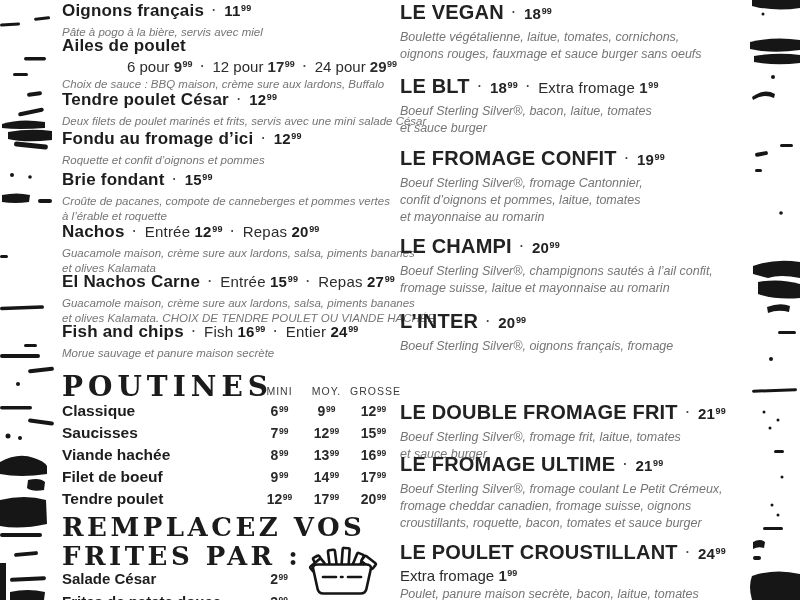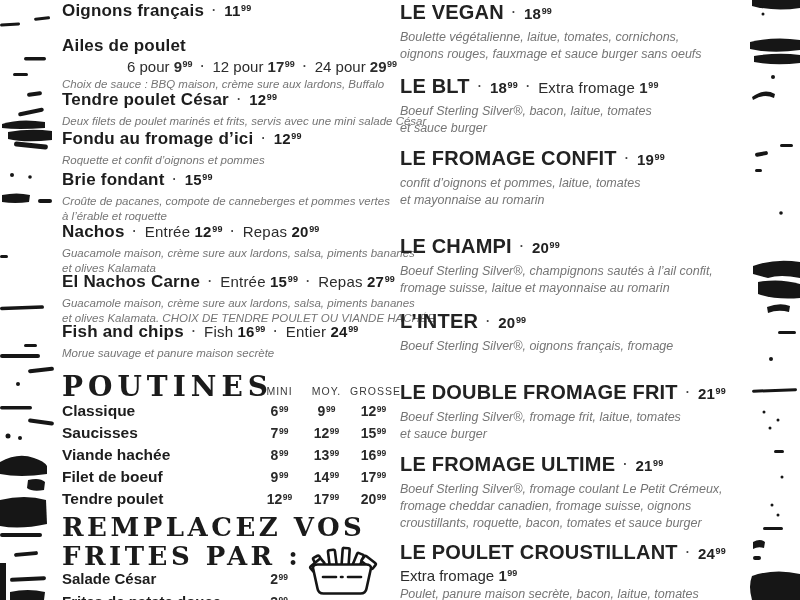--- a/index.html
+++ b/index.html
@@ -133,20 +133,21 @@
       <path d="M32 576 Q55 568 80 574 L80 600 H32 Q28 586 32 576 Z"></path>
     </g>
   </svg>
 
   <div class="col-left">
 
     <div class="li" style="top:1px">
       <div class="head">
         <span>Oignons français</span><span class="sep"></span><span class="price-int">11</span><span class="price-sup">99</span>
       </div>
+      <div class="desc">Pâte à pogo à la bière, servis avec miel</div>
     </div>
 
     <div class="li" style="top:36px">
       <div class="head">
         <span>Ailes de poulet</span>
       </div>
       <div class="head2">
         <span class="plabel">6 pour </span><span class="price-int">9</span><span class="price-sup">99</span><span class="sep"></span><span class="plabel">12 pour </span><span class="price-int">17</span><span class="price-sup">99</span><span class="sep"></span><span class="plabel">24 pour </span><span class="price-int">29</span><span class="price-sup">99</span>
       </div>
       <div class="desc" style="margin-top:2px">Choix de sauce : BBQ maison, crème sure aux lardons, Buffalo</div>
@@ -289,20 +290,21 @@
         <div>Boeuf Sterling Silver®, bacon, laitue, tomates</div>
         <div>et sauce burger</div>
       </div>
     </div>
 
     <div class="ri" style="top:146px">
       <div class="rh">
         <span>LE FROMAGE CONFIT</span><span class="sep"></span><span class="price-int">19</span><span class="price-sup">99</span>
       </div>
       <div class="rdesc">
+        <div>Boeuf Sterling Silver®, fromage Cantonnier,</div>
         <div>confit d’oignons et pommes, laitue, tomates</div>
         <div>et mayonnaise au romarin</div>
       </div>
     </div>
 
     <div class="ri" style="top:234px">
       <div class="rh">
         <span>LE CHAMPI</span><span class="sep"></span><span class="price-int">20</span><span class="price-sup">99</span>
       </div>
       <div class="rdesc">
@@ -313,21 +315,21 @@
 
     <div class="ri" style="top:309px">
       <div class="rh">
         <span>L’INTER</span><span class="sep"></span><span class="price-int">20</span><span class="price-sup">99</span>
       </div>
       <div class="rdesc">
         <div>Boeuf Sterling Silver®, oignons français, fromage</div>
       </div>
     </div>
 
-    <div class="ri" style="top:380px">
+    <div class="ri" style="top:400px">
       <div class="rh">
         <span>LE DOUBLE FROMAGE FRIT</span><span class="sep"></span><span class="price-int">21</span><span class="price-sup">99</span>
       </div>
       <div class="rdesc">
         <div>Boeuf Sterling Silver®, fromage frit, laitue, tomates</div>
         <div>et sauce burger</div>
       </div>
     </div>
 
     <div class="ri" style="top:452px">

